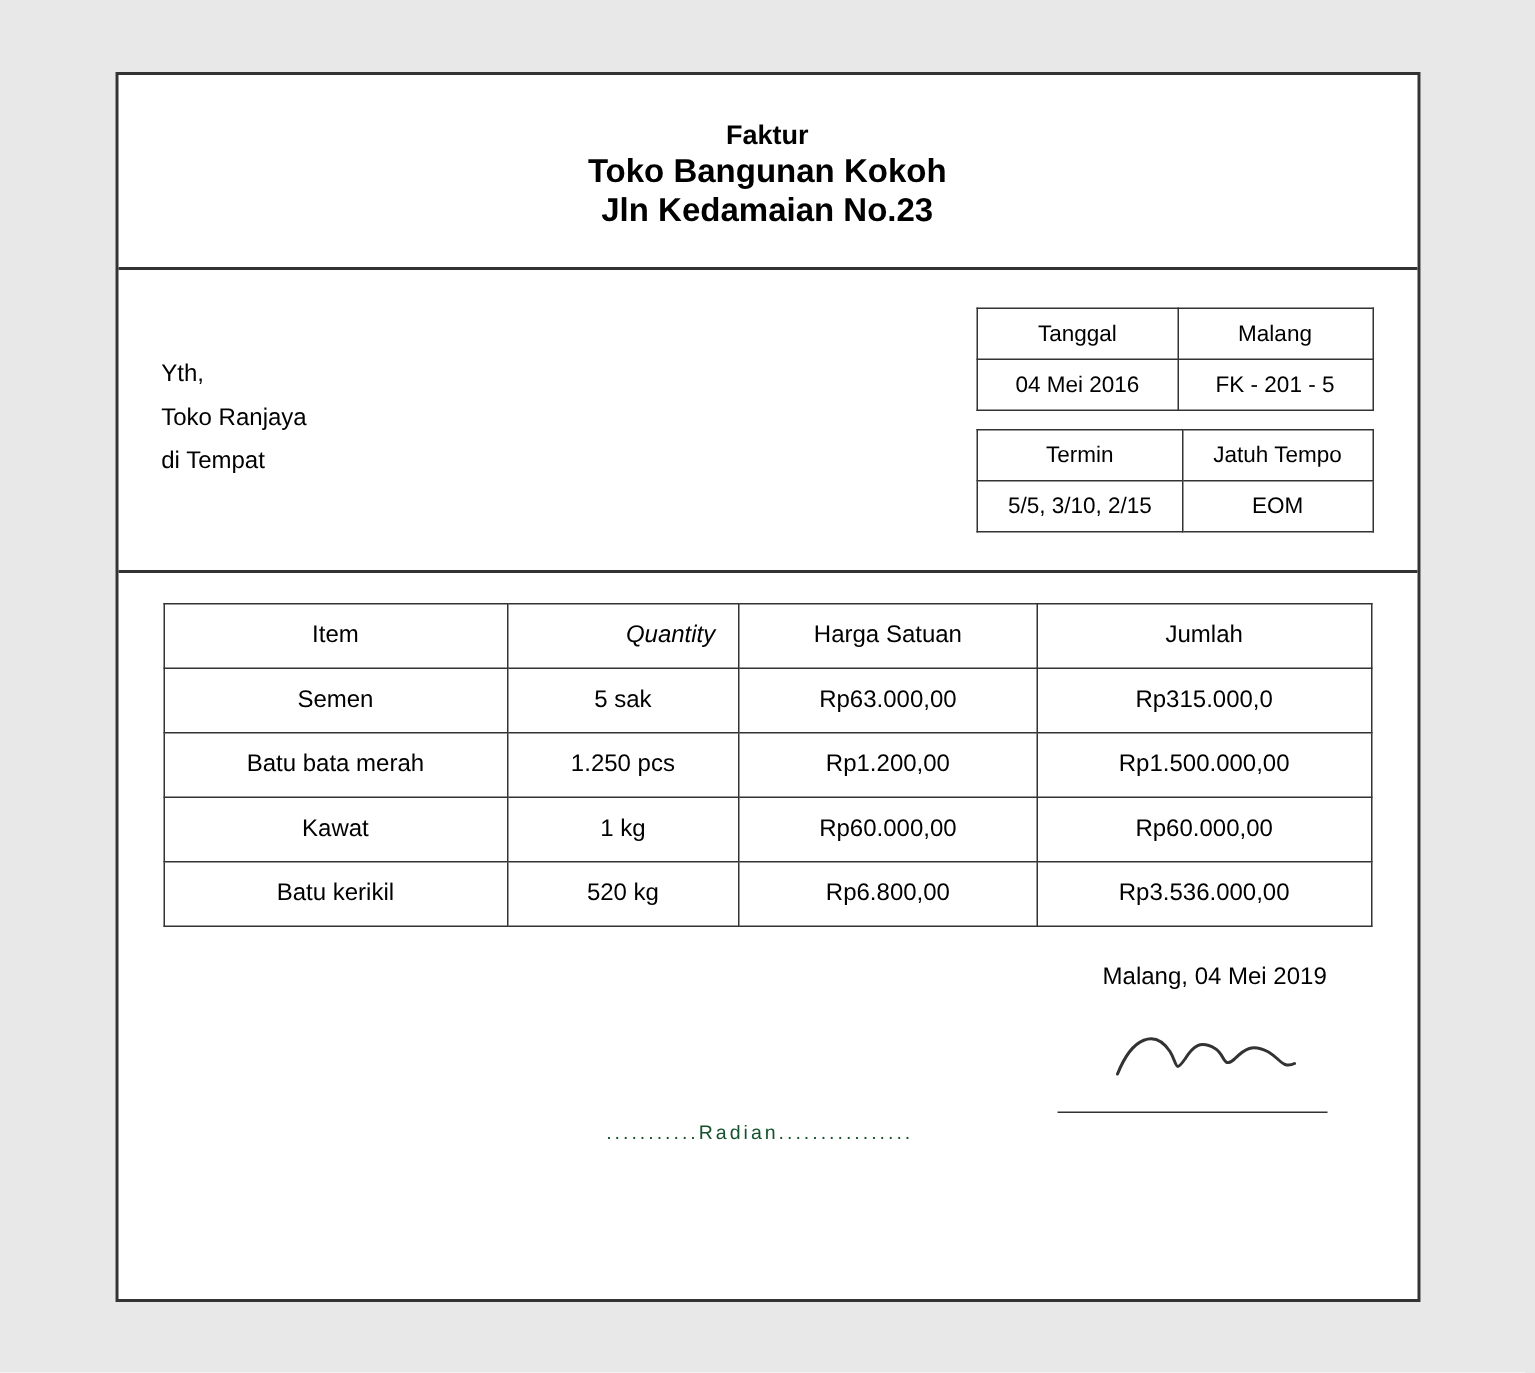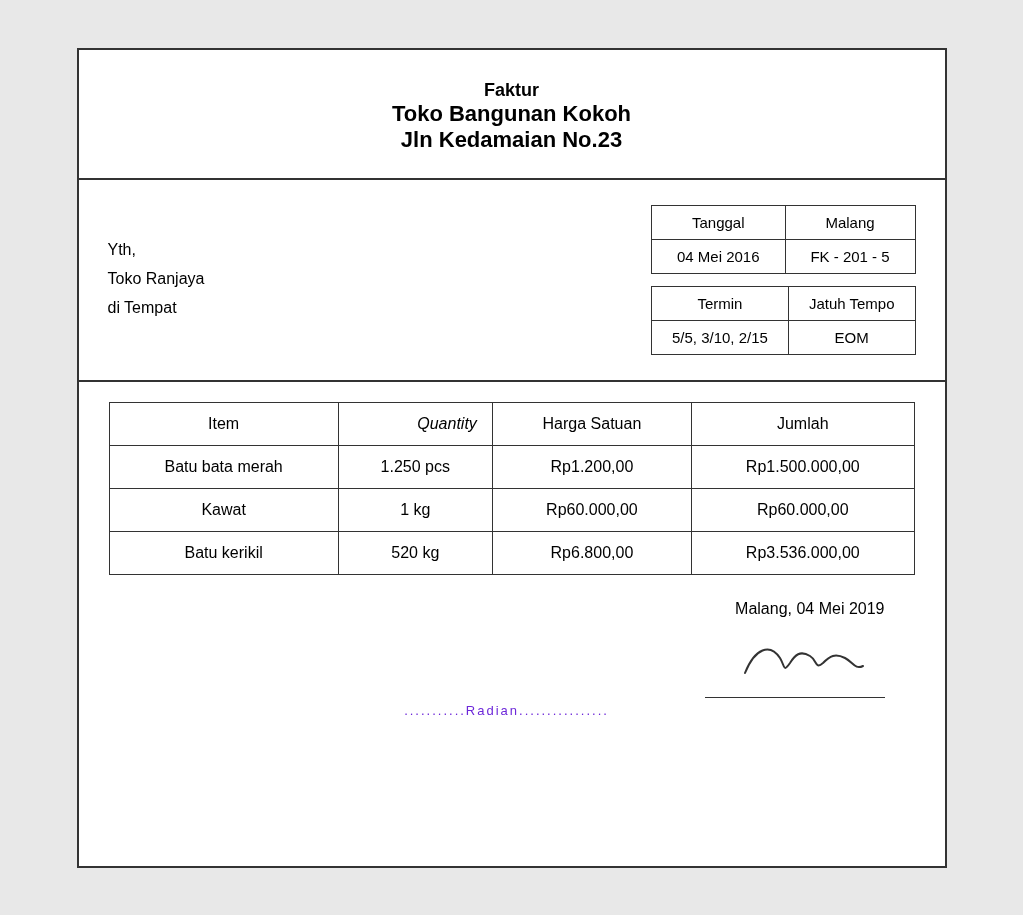--- a/index.html
+++ b/index.html
@@ -157,20 +157,26 @@
     <table class="items-table">
       <thead>
         <tr>
           <th>Item</th>
           <th class="quantity-col" style="font-style:italic;text-align:right;">Quantity</th>
           <th>Harga Satuan</th>
           <th>Jumlah</th>
         </tr>
       </thead>
       <tbody id="items-tbody">
+      <tr>
+            <td>Semen</td>
+            <td>5 sak</td>
+            <td>Rp63.000,00</td>
+            <td>Rp315.000,0</td>
+          </tr>
           <tr>
             <td>Batu bata merah</td>
             <td>1.250 pcs</td>
             <td>Rp1.200,00</td>
             <td>Rp1.500.000,00</td>
           </tr>
           <tr>
             <td>Kawat</td>
             <td>1 kg</td>
             <td>Rp60.000,00</td>
@@ -189,16 +195,16 @@
   <div class="signature-section">
     <div class="signature-date">Malang, 04 Mei 2019</div>
     <div class="signature-image">
       <svg class="signature-svg" width="160" height="60" viewBox="0 0 160 60">
 
         <path d="M 20 45 C 30 20, 45 15, 55 30 C 60 38, 58 45, 65 35 C 70 27, 75 22, 85 28 C 92 32, 90 42, 98 35 C 105 28, 110 25, 120 30 C 128 34, 130 42, 138 38" stroke="#333" stroke-width="2" fill="none" stroke-linecap="round"></path>
       </svg>
     </div>
     <div style="border-top: 1px solid #333; width: 180px; margin-left: auto; margin-bottom: 4px;"></div>
     <div class="signature-name">
-      <span style="letter-spacing: 2px; font-size: 13px; color: #6d28d9;">...........<span>Radian</span>................</span>
+      <span style="letter-spacing: 2px; font-size: 13px; color: #14532d;">...........<span>Radian</span>................</span>
     </div>
   </div>
 </div>
 
 </body></html>

